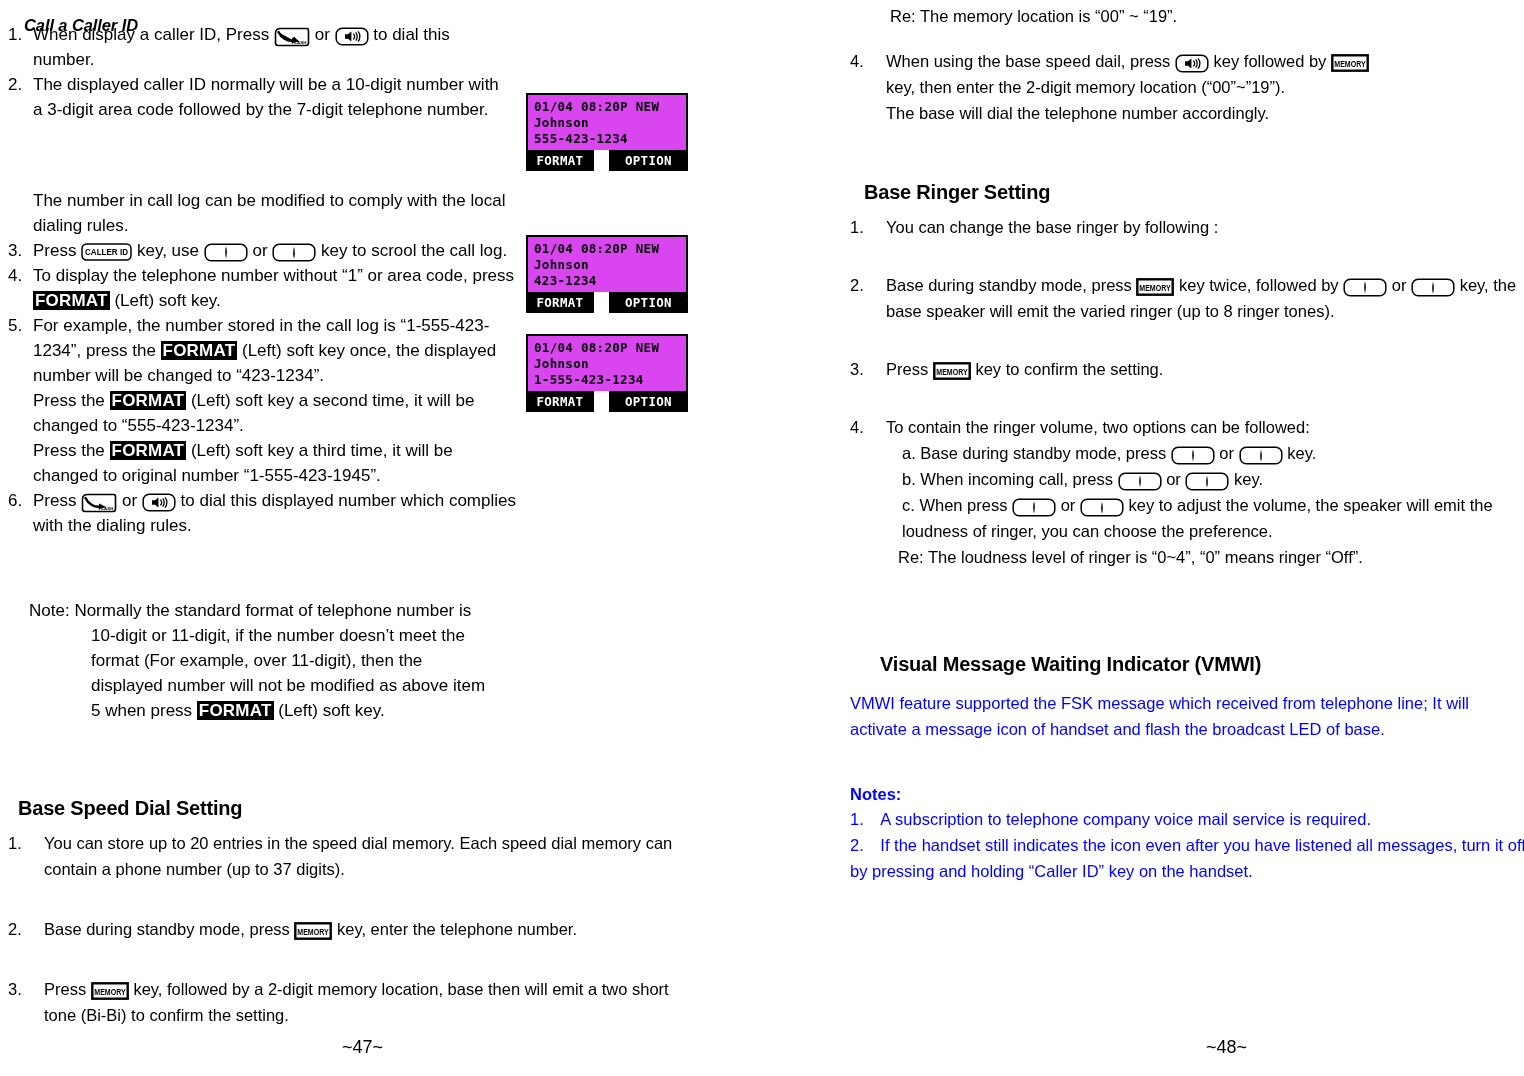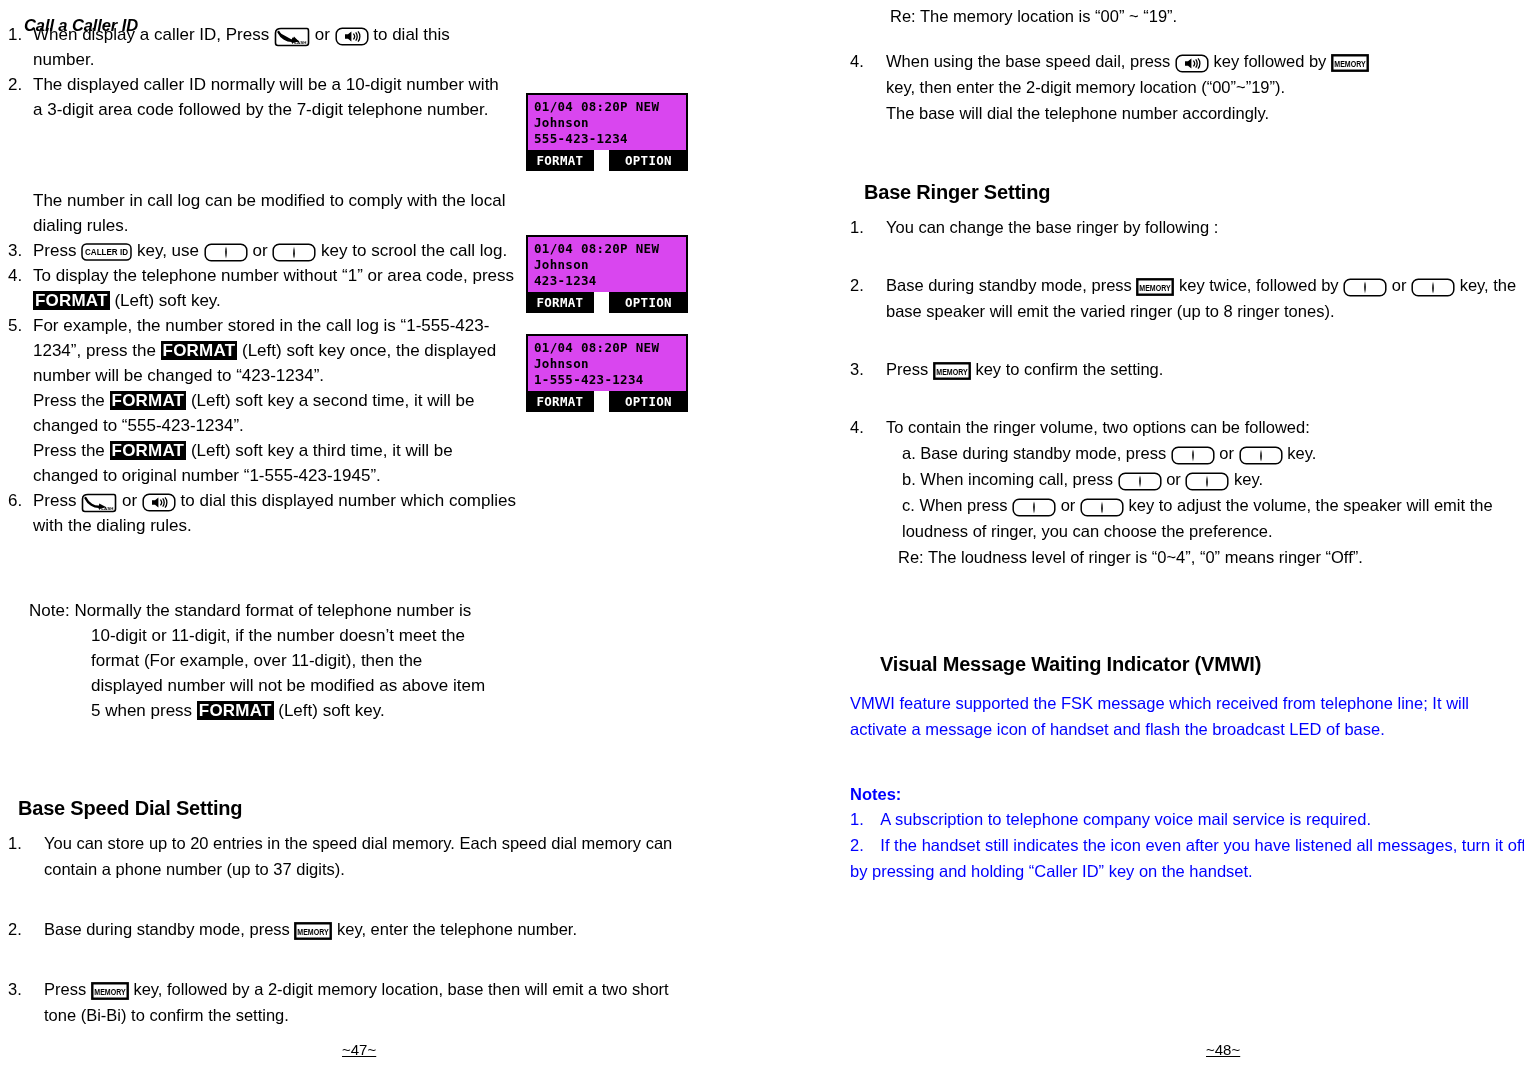--- a/index.html
+++ b/index.html
@@ -125,22 +125,21 @@
     text-align: center;
     white-space: pre;
   }
   .lcd-soft .sk-left  { width: 72px; }
   .lcd-soft .sk-gap   { width: 16px; background: #ffffff; }
   .lcd-soft .sk-right { width: 84px; }
 
   .footer {
     position: absolute;
     bottom: 18px;
-    font-size: 15px;
-    text-decoration: underline;
+    font-size: 18px;
   }
   .blue { color: #0000ff; }
   .bluebold { color: #0000ff; font-weight: bold; }
 </style>
 </head>
 <body>
 
 <div class="page page-left">
 
   <h3 class="sub-head" style="position:absolute; left:8px; top:0px;">Call a Caller ID</h3>

